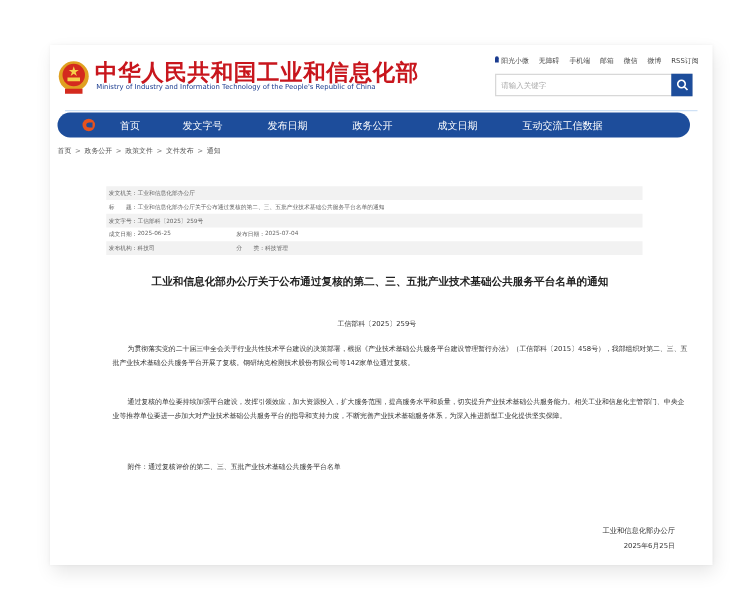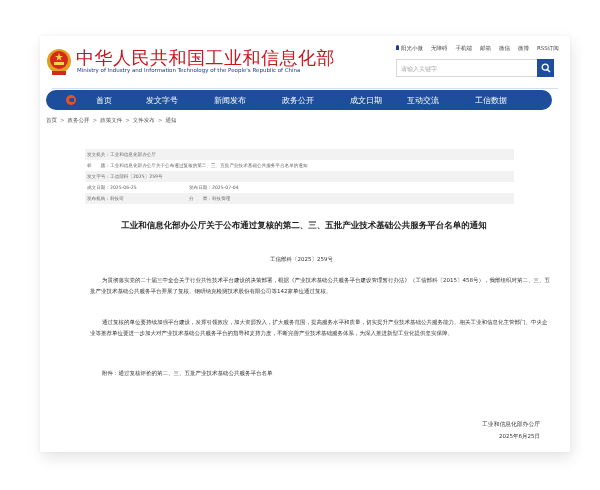--- a/index.html
+++ b/index.html
@@ -10,21 +10,21 @@
   .card {
     position: absolute; left: 40px; top: 36px; width: 530px; height: 416px;
     background: #ffffff;
     box-shadow: 2px 6px 14px rgba(0,0,0,0.10), 0 0 3px rgba(0,0,0,0.05);
   }
   
   .emblem {
     position: absolute; left: 46px; top: 48px; width: 26px; height: 28px;
   }
   .site-title {
-    position: absolute; left: 76px; top: 46px; font-size: 18px; font-weight: normal;
+    position: absolute; left: 76px; top: 46px; font-size: 18px; font-weight: bold;
     color: #c8161d; letter-spacing: 0.5px; white-space: nowrap;
   }
   .site-subtitle {
     position: absolute; left: 77px; top: 67px; font-size: 5.5px; color: #1a3b8f; white-space: nowrap;
   }
   .top-links {
     position: absolute; left: 396px; top: 45px; display: flex; gap: 8px; align-items: center;
     font-size: 5.5px; color: #444; white-space: nowrap;
   }
   .top-links .pin { width: 3px; height: 5px; background: #1a3b8f; border-radius: 2px 2px 0 0; display: inline-block; margin-right: 2px; }
@@ -135,25 +135,25 @@
       <line x1="6.4" y1="6.4" x2="9" y2="9" stroke="#fff" stroke-width="1.4"></line>
     </svg>
   </div>
 </div>
 <div class="header-line"></div>
 
 <div class="nav">
   <div class="nav-logo"></div>
   <span class="nav-item" style="margin-left:14px">首页</span>
   <span class="nav-item" style="margin-left:34px">发文字号</span>
-  <span class="nav-item" style="margin-left:36px">新闻发布</span>
+  <span class="nav-item" style="margin-left:36px">发布日期</span>
   <span class="nav-item" style="margin-left:36px">政务公开</span>
   <span class="nav-item" style="margin-left:36px">成文日期</span>
-  <span class="nav-item" style="margin-left:25px">互动交流</span>
-  <span class="nav-item" style="margin-left:36px">工信数据</span>
+  <span class="nav-item" style="margin-left:36px">互动交流</span>
+  <span class="nav-item" style="">工信数据</span>
 </div>
 
 <div class="breadcrumb">
   <span>首页</span><span class="sep">&gt;</span><span>政务公开</span><span class="sep">&gt;</span><span>政策文件</span><span class="sep">&gt;</span><span>文件发布</span><span class="sep">&gt;</span><span>通知</span>
 </div>
 
 <div class="meta">
   <div class="meta-row shaded">
     <span class="meta-label">发文机关：</span>
     <span class="meta-value">工业和信息化部办公厅</span>

